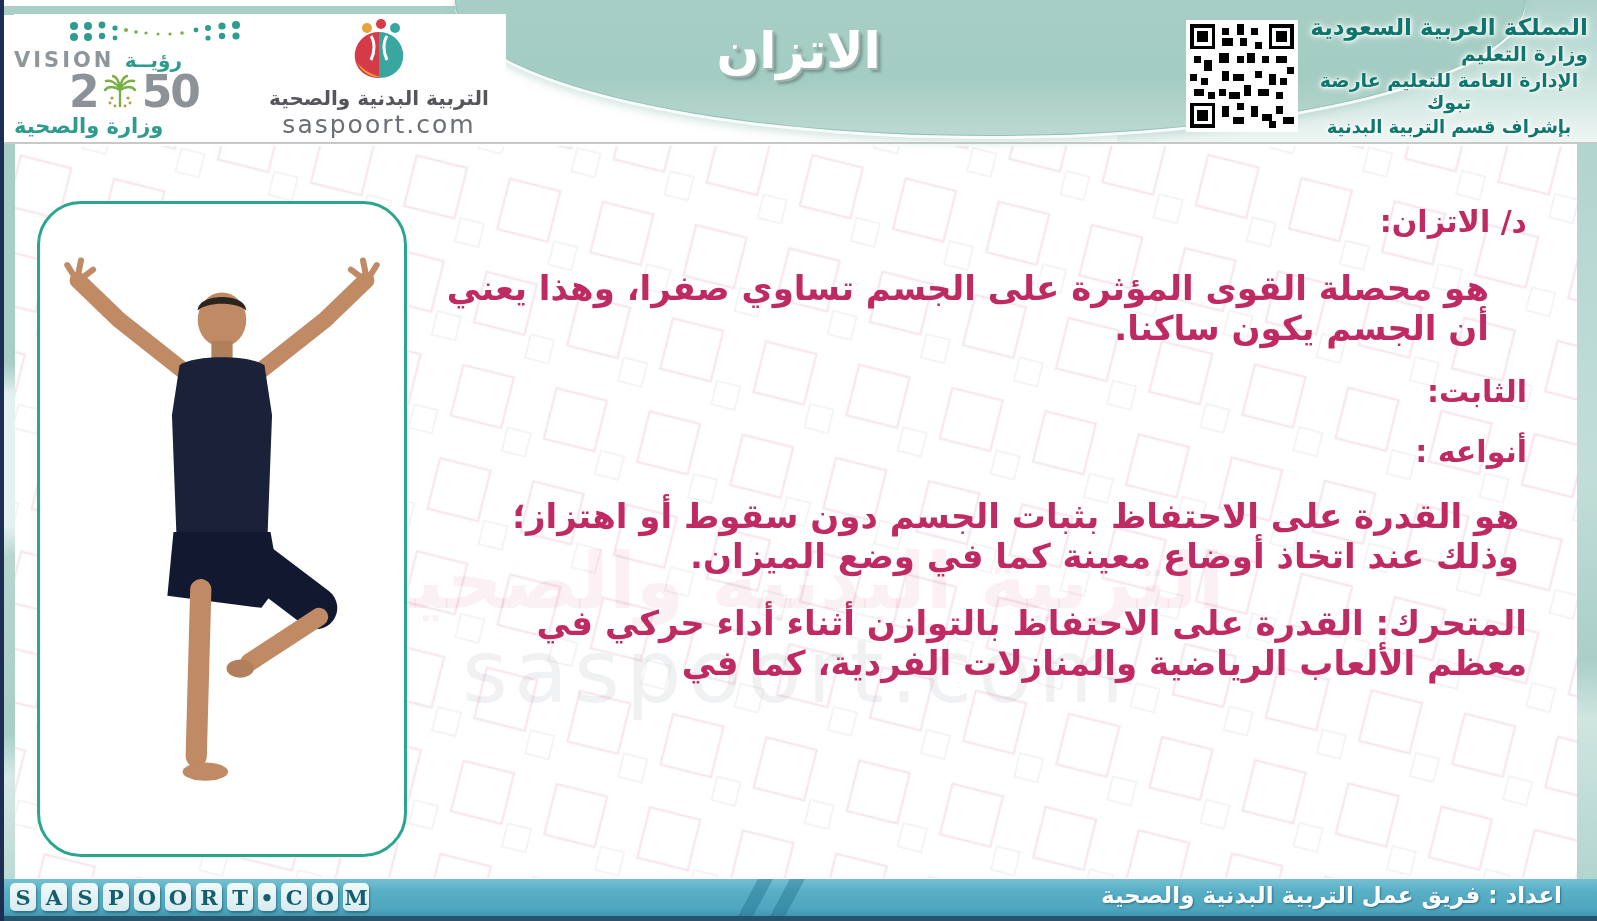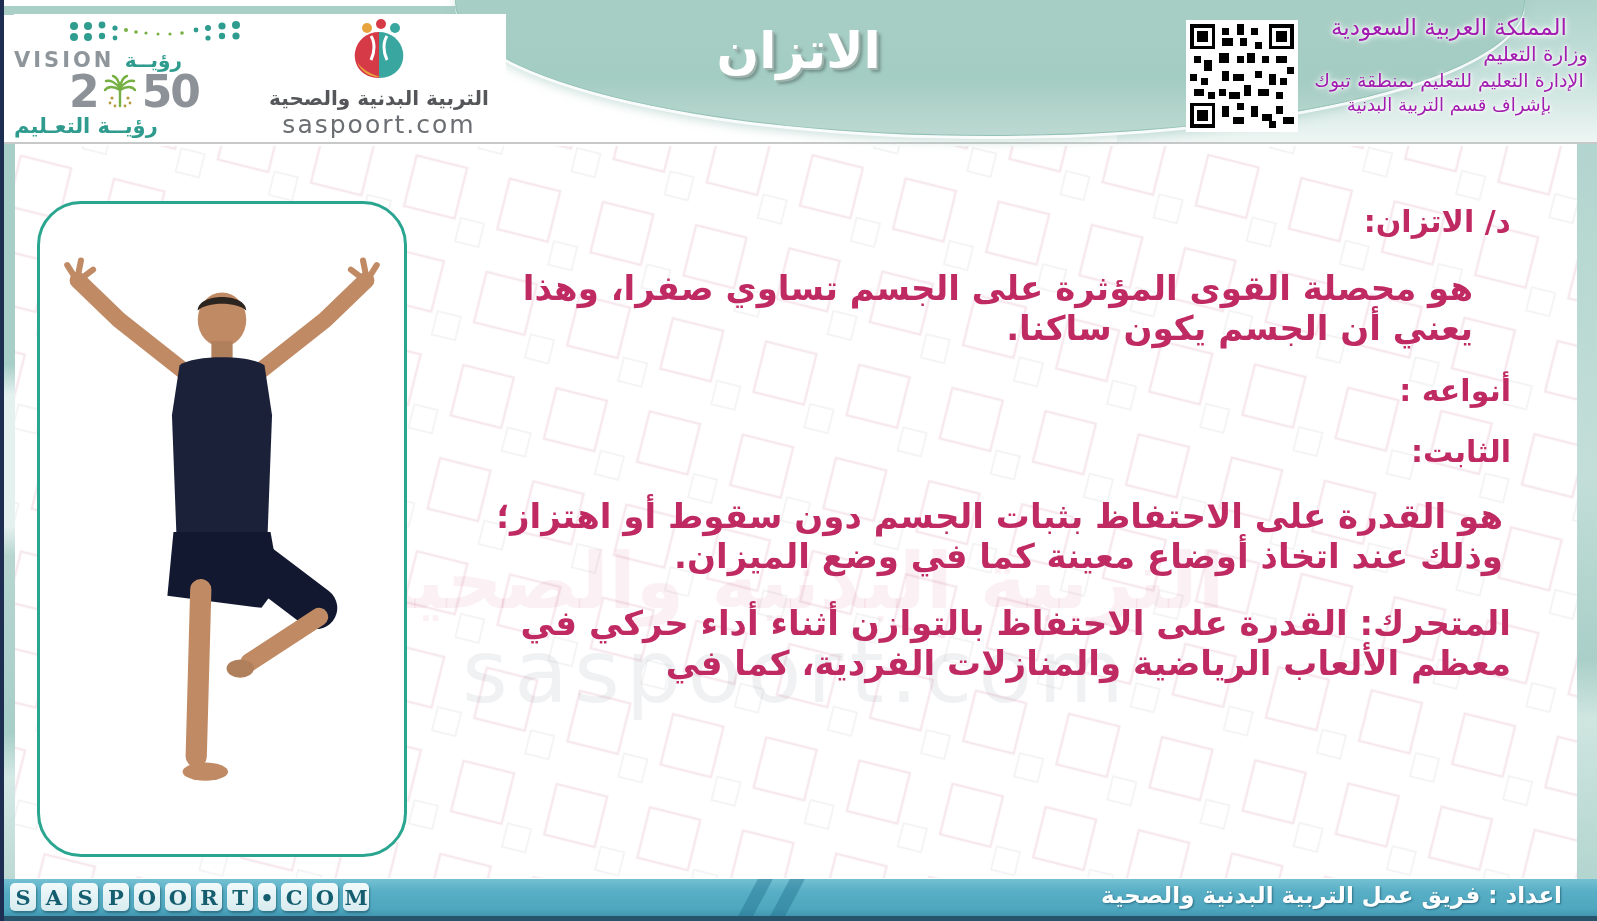--- a/index.html
+++ b/index.html
@@ -30,21 +30,21 @@
       font-size:44px; line-height:40px; font-weight:bold; color:#8d9298; letter-spacing:-2px; }
   .vision-ministry { font-size:21px; font-weight:bold; color:#2f9b8e; margin-top:2px; }
   .vision-dots { position:absolute; left:52px; top:6px; width:180px; height:26px; }
   .sas-logo { width:250px; height:100%; text-align:center; padding-top:4px; }
   .sas-name { font-size:20px; font-weight:bold; color:#55565a; margin-top:0px; }
   .sas-domain { font-size:25px; color:#6b6e73; letter-spacing:2px; }
 
   
   .qr-box { position:absolute; left:1186px; top:20px; width:112px; height:112px; background:#fff; padding:4px; }
   .gov-block { position:absolute; left:1310px; top:14px; width:278px; text-align:center; direction:rtl;
-      color:#a21caf; font-weight:normal; text-shadow:0 0 3px #fff,0 0 5px #fff,0 0 8px #fff; }
+      color:#0f766e; font-weight:bold; text-shadow:0 0 3px #fff,0 0 5px #fff,0 0 8px #fff; }
   .gov-l1 { font-size:23px; letter-spacing:-1px; }
   .gov-l2 { font-size:20px; margin-top:2px;text-align:right;}
   .gov-l3 { font-size:19px; margin-top:3px;}
   .gov-l4 { font-size:18px; margin-top:3px;}
 
   
   .left-strip { position:absolute; left:4px; top:144px; width:11px; height:736px;
       background:linear-gradient(180deg,#a8cec8 0%,#a8cec8 30%,#e4f1ee 34%,#e4f1ee 52%,#b7d6d0 56%,#a8cec8 80%,#d5e9e5 86%,#bcd9d3 100%); }
   .right-strip { position:absolute; right:0; top:144px; width:20px; height:736px;
       background:linear-gradient(180deg,#b3d5cf 0%,#c3ded8 45%,#a9cfc8 70%,#cfe5e0 78%,#b3d5cf 100%); }
@@ -52,21 +52,21 @@
   
   .content { position:absolute; left:15px; top:146px; width:1562px; height:732px; background:#fff; }
   .pattern-layer { position:absolute; inset:0; opacity:.65; }
   .watermark { position:absolute; left:0; top:390px; width:100%; text-align:center; pointer-events:none; }
   .watermark-ar { font-size:78px; font-weight:bold; color:rgba(192,42,98,0.07); direction:rtl; }
   .watermark-en { font-size:88px; color:rgba(110,115,125,0.10); letter-spacing:6px; margin-top:-6px; }
 
   .photo-frame { position:absolute; left:22px; top:55px; width:370px; height:656px; background:#fff;
       border:3px solid #2aa58f; border-radius:44px; overflow:hidden; }
 
-  .text-block { position:absolute; right:66px; left:430px; top:58px; direction:rtl; text-align:right;
+  .text-block { position:absolute; right:50px; left:430px; top:58px; direction:rtl; text-align:right;
       color:#c02a62; font-weight:bold; }
   .t-heading { font-size:30px; }
   .t-body { font-size:34px; }
   .row1 { margin-top:0; }
   .row2 { margin-top:29px; padding-right:38px; }
   .row3 { margin-top:25px; }
   .row4 { margin-top:26px; }
   .row5 { margin-top:27px; padding-right:8px; }
   .row6 { margin-top:27px; }
   .row7 { margin-top:27px; padding-right:190px; }
@@ -150,21 +150,21 @@
               <circle cx="12" cy="26" r="1.6"></circle>
                 <circle cx="28" cy="26" r="1.6"></circle>
               <circle cx="10" cy="31" r="1.4"></circle>
                 <circle cx="30" cy="31" r="1.4"></circle>
               <circle cx="15" cy="34" r="1.4"></circle>
                 <circle cx="25" cy="34" r="1.4"></circle>
             </g>
           </svg>
           <span>50</span>
         </div>
-        <div class="vision-ministry">رؤيــة التعـليم</div>
+        <div class="vision-ministry">وزارة والصحية</div>
       </div>
 
       <div class="sas-logo">
         <svg width="64" height="64" viewBox="0 0 64 64">
           <path d="M32 60 C16 60 6 48 8 34 C10 22 20 14 32 14 L32 60 Z" fill="#d63a47"></path>
           <path d="M32 60 C48 60 58 48 56 34 C54 22 44 14 32 14 L32 60 Z" fill="#3aa6a0"></path>
           <path d="M10 44 C14 54 24 60 34 59 C22 56 14 50 10 44 Z" fill="#e8a33d"></path>
           <circle cx="20" cy="10" r="5" fill="#e8a33d"></circle>
           <circle cx="34" cy="6" r="5" fill="#d63a47"></circle>
           <circle cx="48" cy="10" r="5" fill="#3aa6a0"></circle>
@@ -225,21 +225,21 @@
             <rect x="24" y="23" width="2" height="2"></rect>
           <rect x="26" y="26" width="3" height="2"></rect>
             <rect x="22" y="27" width="2" height="2"></rect>
         </g>
       </svg>
     </div>
 
     <div class="gov-block">
       <div class="gov-l1">المملكة العربية السعودية</div>
       <div class="gov-l2">وزارة التعليم</div>
-      <div class="gov-l3">الإدارة التعليم للتعليم بمنطقة تبوك</div>
+      <div class="gov-l3">الإدارة العامة للتعليم عارضة تبوك</div>
       <div class="gov-l4">بإشراف قسم التربية البدنية</div>
     </div>
   </div>
 
   <div class="left-strip"></div>
   <div class="right-strip"></div>
 
   <div class="content">
 
     <svg class="pattern-layer" width="100%" height="100%">
@@ -278,22 +278,22 @@
         <ellipse cx="132" cy="292" rx="9" ry="6" fill="#b07f5c"></ellipse>
 
         <path d="M106 240 L103 350" stroke="#c08a64" stroke-width="14" stroke-linecap="round"></path>
         <ellipse cx="109" cy="360" rx="15" ry="6" fill="#c08a64"></ellipse>
       </svg>
     </div>
 
     <div class="text-block">
       <div class="t-heading row1">د/ الاتزان:</div>
       <div class="t-body row2">هو محصلة القوى المؤثرة على الجسم تساوي صفرا، وهذا يعني أن الجسم يكون ساكنا.</div>
+      <div class="t-heading row4">الثابت:</div>
       <div class="t-heading row3">أنواعه :</div>
-      <div class="t-heading row4">الثابت:</div>
       <div class="t-body row5">هو القدرة على الاحتفاظ بثبات الجسم دون سقوط أو اهتزاز؛ وذلك عند اتخاذ أوضاع معينة كما في وضع الميزان.</div>
       <div class="t-body row6">المتحرك: القدرة على الاحتفاظ بالتوازن أثناء أداء حركي في معظم الألعاب الرياضية والمنازلات الفردية، كما في</div>
     </div>
   </div>
 
   <div class="footer">
     <div class="footer-stripe fs1"></div>
     <div class="footer-stripe fs2"></div>
     <div class="brand-tiles">
       <span class="tile">S</span>

